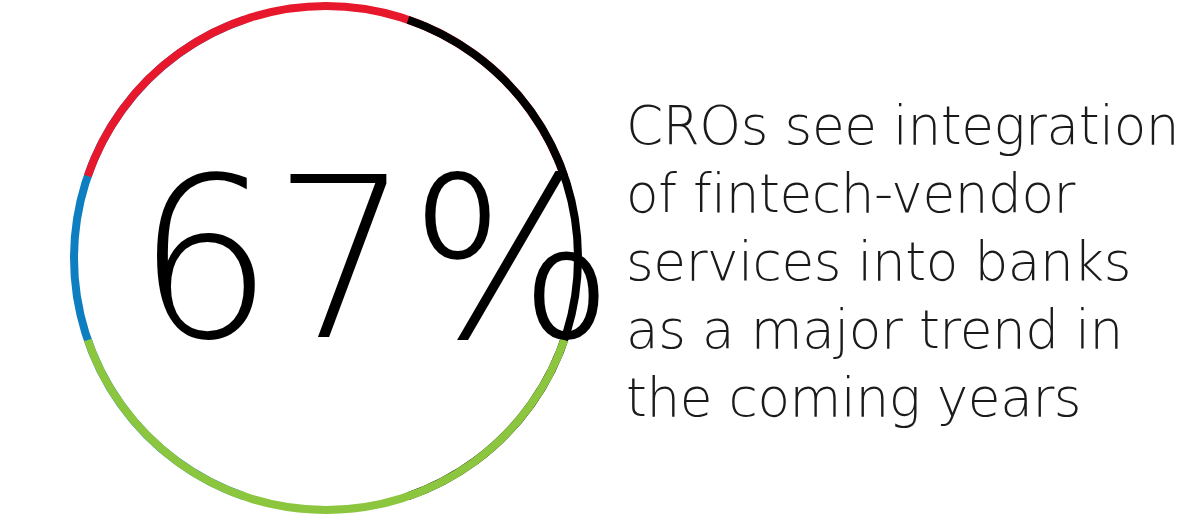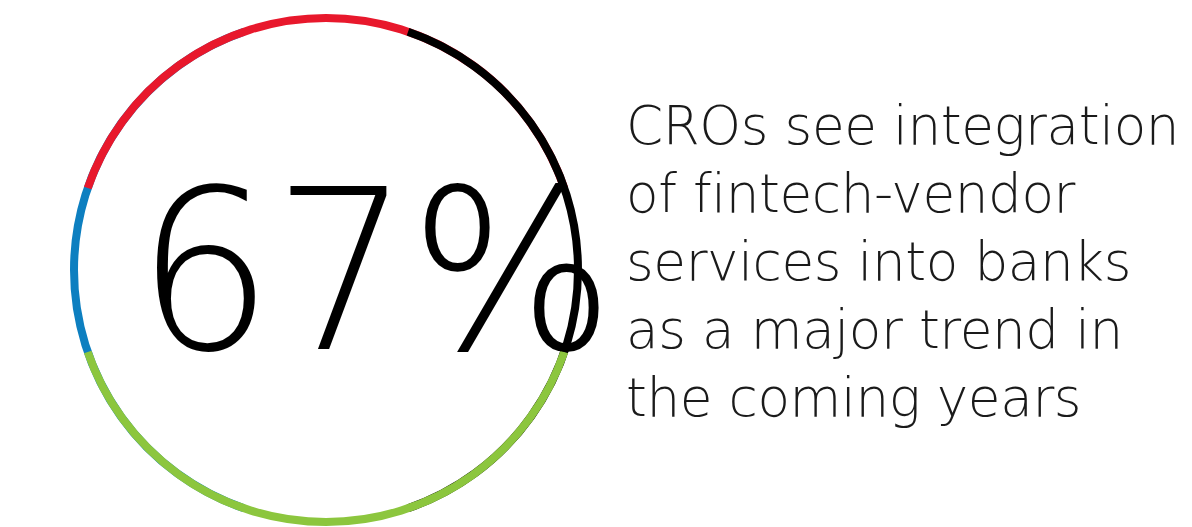--- a/index.html
+++ b/index.html
@@ -16,21 +16,21 @@
     width: 1192px;
     height: 527px;
     background: #ffffff;
     overflow: hidden;
   }
 
   
   #stat-ring-block {
     position: absolute;
     left: 0px;
-    top: 12px;
+    top: 0px;
     width: 620px;
     height: 450px;
   }
   #ring-svg {
     position: absolute;
     left: 0px;
     top: 0px;
     width: 620px;
     height: 527px;
     display: block;

